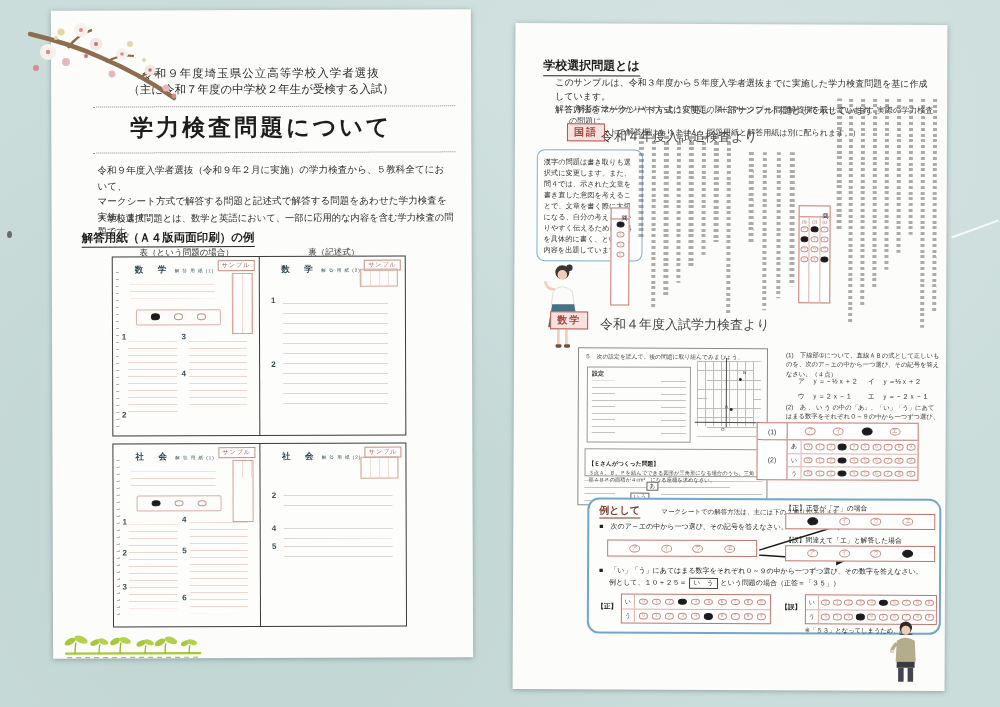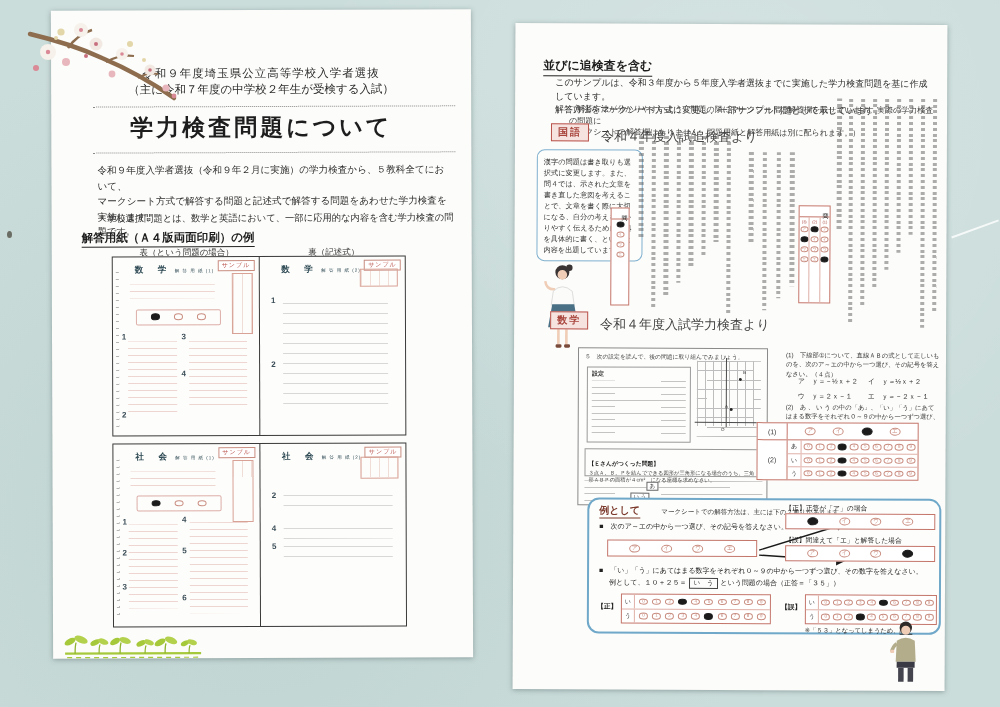--- a/index.html
+++ b/index.html
@@ -242,31 +242,31 @@
       <circle cx="35" cy="14" r="3.6" fill="#e3d6a8"></circle>
         <circle cx="30" cy="20" r="2" fill="#e3d6a8"></circle>
       <circle cx="104" cy="26" r="3" fill="#e3d6a8"></circle>
       <circle cx="148" cy="78" r="2.4" fill="#d98a96"></circle>
       <circle cx="60" cy="38" r="2" fill="#c8707e"></circle>
       <circle cx="118" cy="42" r="2" fill="#e3d6a8"></circle>
     </g>
   </svg>
 
   <div class="page rp">
-    <div class="rhead">並びに追検査を含む</div>
+    <div class="rhead">学校選択問題とは</div>
     <div class="rintro">
       <div>このサンプルは、令和３年度から５年度入学者選抜までに実施した学力検査問題を基に作成しています。</div>
       <div>解答方法をマークシート方式に変更し、一部サンプル問題として示しています。</div>
     </div>
     <div class="rnote">
       <div>（解答方法が分かりやすいよう、問題の隣にマークシートの解答欄を載せています。実際の学力検査の問題に</div>
       <div>マークシートの解答欄はありません。問題用紙と解答用紙は別に配られます。）</div>
     </div>
 
-    <div class="subj" style="left:36px;top:100px">国語</div>
+    <div class="subj" style="left:52px;top:100px">国語</div>
     <div class="src" style="left:86px;top:104px">令和４年度入試追検査より</div>
     <div class="callout">漢字の問題は書き取りも選択式に変更します。また、問４では、示された文章を書き直した意図を考えることで、文章を書く際に大切になる、自分の考えを分かりやすく伝えるために根拠を具体的に書く、といった内容を出題しています。</div>
 
     <div class="vstrips" style="left:124px;top:112px;width:92px;height:196px">
         <span class="vstrip" style="height: 52%;"></span>
         <span class="vstrip" style="height: 89%;"></span>
         <span class="vstrip" style="height: 82%;"></span>
         <span class="vstrip" style="height: 75%;"></span>
         <span class="vstrip" style="height: 68%;"></span>
         <span class="vstrip" style="height: 61%;"></span>

